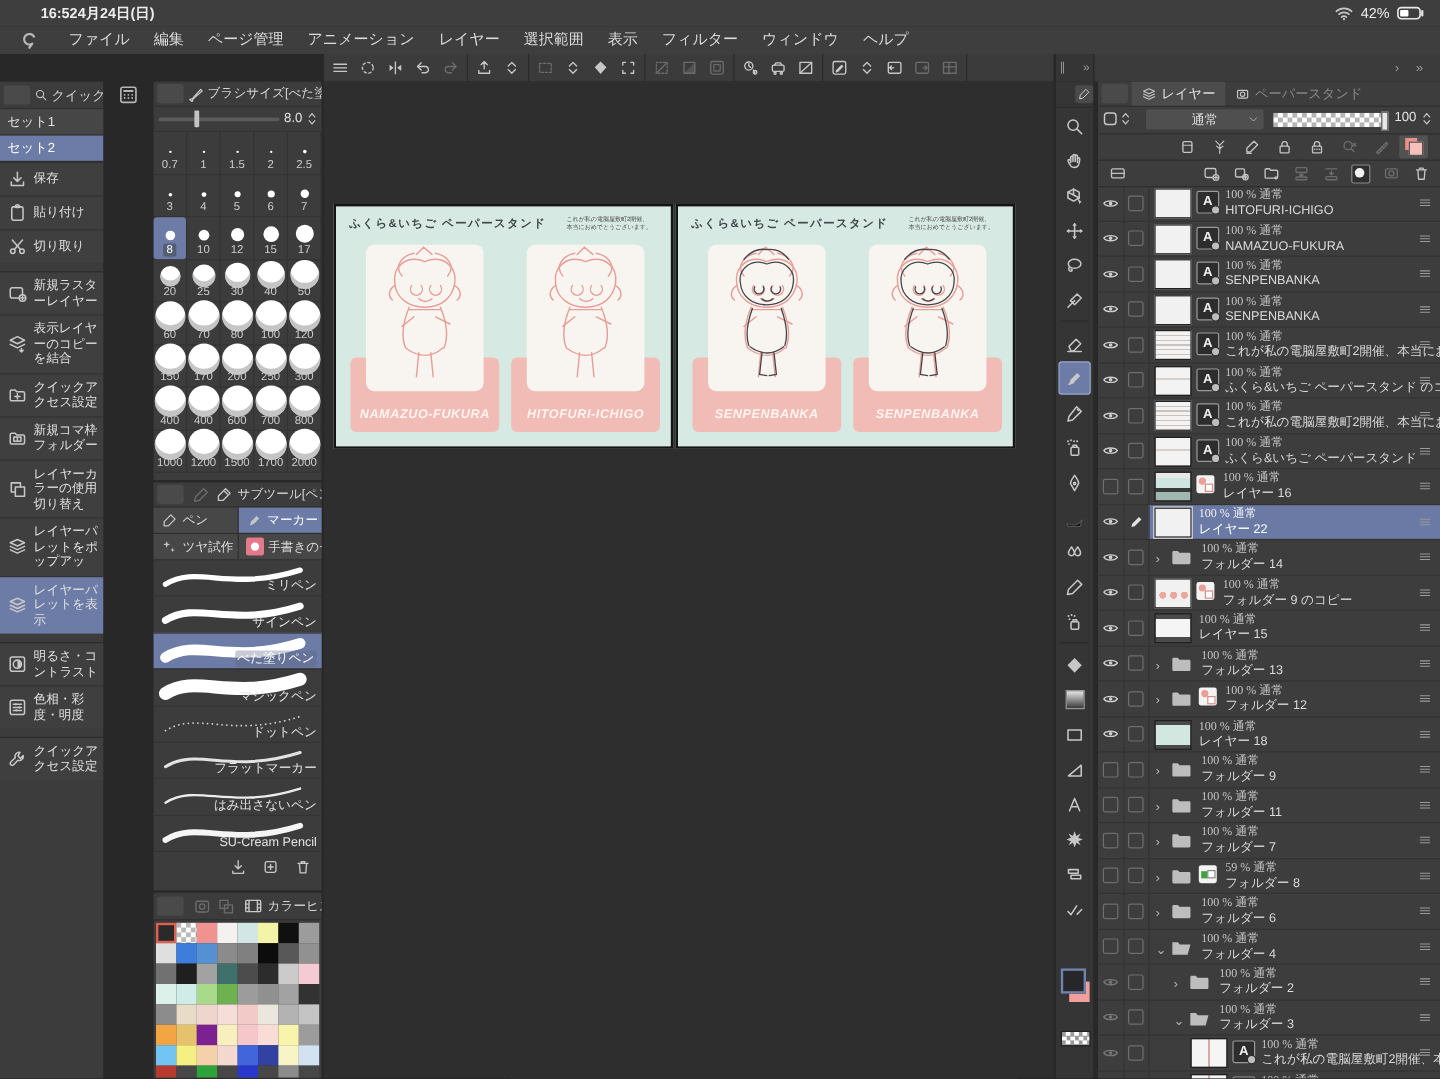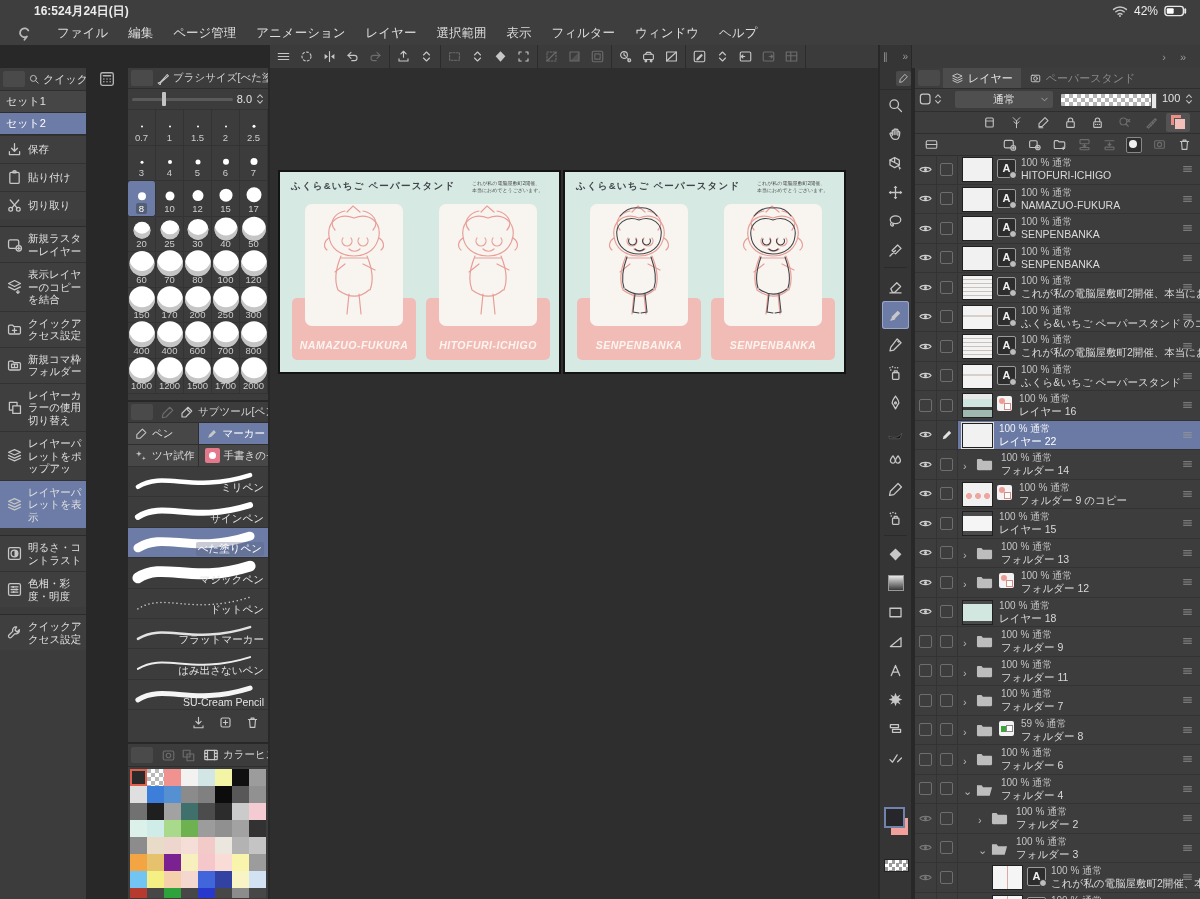--- a/index.html
+++ b/index.html
@@ -147,21 +147,21 @@
   .badgeA{position:absolute;top:4px;width:17px;height:17px;background:#2d2d2d;border:1px solid #9a9a9a;border-radius:2px;
           color:#f0f0f0;font-size:11px;font-weight:bold;text-align:center;line-height:16px;}
   .badgeA:after{content:"";position:absolute;right:-2px;bottom:-2px;width:6px;height:6px;border-radius:50%;background:#bdbdbd;border:1px solid #2d2d2d;}
   .badgeP{position:absolute;top:5px;width:15px;height:15px;background:#f3f3f3;border-radius:2px;}
   .badgeP:before{content:"";position:absolute;left:2px;top:2px;width:6px;height:6px;border-radius:50%;background:#ec9d96;}
   .badgeP:after{content:"";position:absolute;right:1px;bottom:1px;width:5px;height:5px;background:#fff;border:1px solid #d98b84;}
   .badgeG{position:absolute;top:5px;width:15px;height:15px;background:#f3f3f3;border-radius:2px;}
   .badgeG:before{content:"";position:absolute;left:2px;top:5px;width:6px;height:6px;background:#3fa23f;}
   .badgeG:after{content:"";position:absolute;right:1px;bottom:4px;width:5px;height:5px;background:#fff;border:1px solid #888;}
   .ltexts{position:absolute;top:1px;line-height:13px;white-space:nowrap;}
-  .lpct{font-size:10px;color:#c4c4c4;}
+  .lpct{font-size:10px;color:#c4c4c4;font-family:Liberation Serif, serif;}
   .lname{font-size:10.5px;color:#dadada;}
   .lrow .sel .lpct,.lrow .sel .lname{color:#f2f2f2;}
   .rowmenu{position:absolute;right:6px;top:50%;transform:translateY(-50%);color:#9a9a9a;}
   .fold{color:#bdbdbd;} .chevf{color:#b5b5b5;font-size:9px;}
 </style>
 </head>
 <body>
 
 <div id="app">
 

